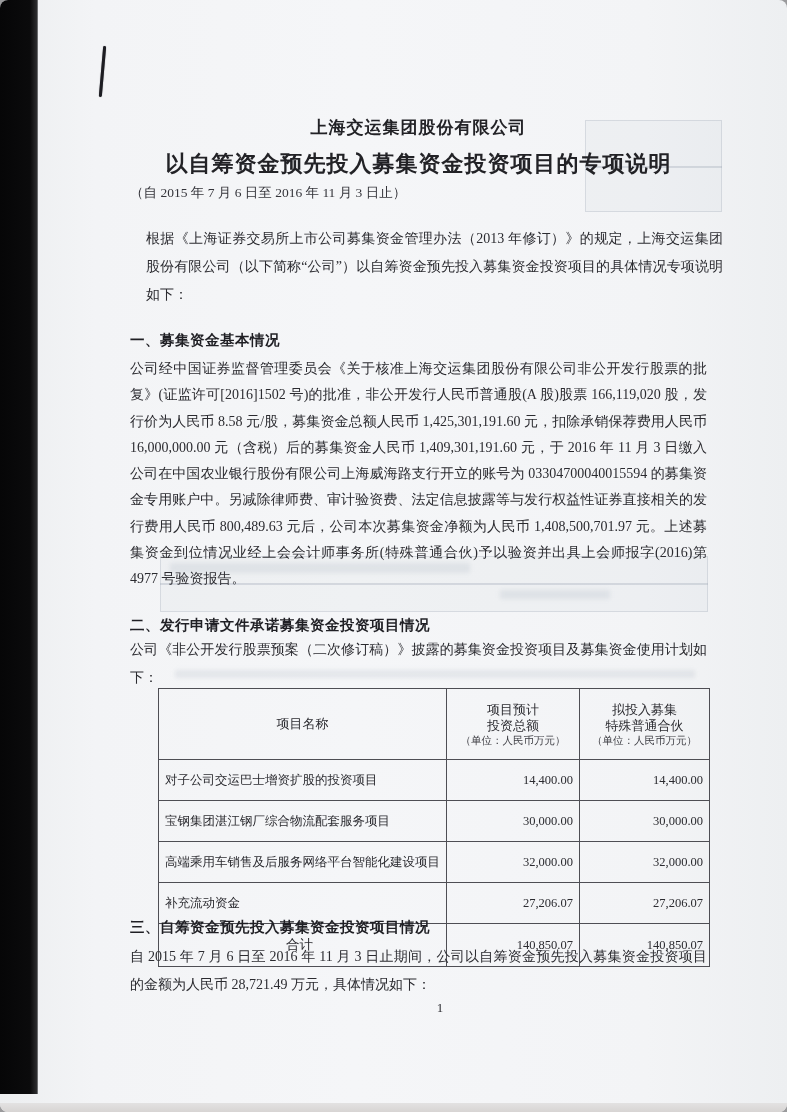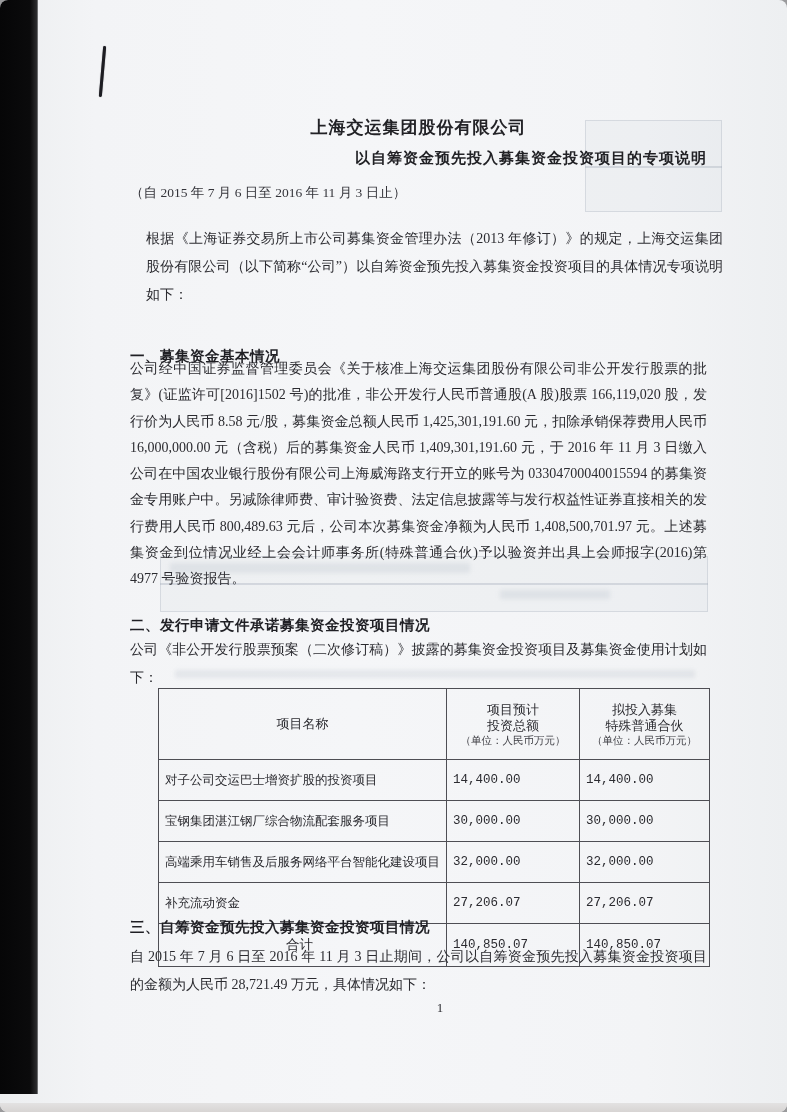--- a/index.html
+++ b/index.html
@@ -46,40 +46,40 @@
   }
   
   .abs{position:absolute;left:130px;width:577px;}
   .doc-title{
     top:116px;text-align:center;
     font-family:"Liberation Sans","DejaVu Sans",sans-serif;
     font-weight:bold;font-size:17px;color:#222226;
     letter-spacing:1px;
   }
   .doc-subtitle{
-    top:149px;text-align:right;
+    top:149px;text-align:center;
     font-family:"Liberation Sans","DejaVu Sans",sans-serif;
-    font-weight:bold;font-size:15px;color:#222226;
+    font-weight:bold;font-size:22px;color:#222226;
     letter-spacing:1px;
   }
   .doc-dateline{
     top:184px;text-align:left;
     font-size:13.5px;color:#34343a;
   }
   .para{
     font-size:14px;line-height:28px;text-align:justify;
     text-justify:inter-ideograph;color:#2b2b30;
   }
   .para-intro{top:225px;margin-left:16px;}
   .sec-heading{
     font-family:"Liberation Sans","DejaVu Sans",sans-serif;
     font-weight:bold;font-size:14.5px;color:#1f1f24;
     letter-spacing:.5px;
   }
-  .sec1-h{top:347px;}
+  .sec1-h{top:331px;}
   .sec1-b{top:356px;line-height:26.3px;}
   .sec2-h{top:616px;}
   .sec2-b{top:636px;}
   .sec3-h{top:918px;}
   .sec3-b{top:943px;}
   
   .tbl-wrap{position:absolute;left:158px;top:688px;width:552px;}
   table.projects{
     width:100%;border-collapse:collapse;
     font-size:12.5px;color:#2b2b30;
@@ -89,21 +89,21 @@
     border:1px solid #4e4e54;
     padding:7px 6px;
   }
   table.projects th{
     font-weight:normal;height:56px;text-align:center;vertical-align:middle;
     font-size:13px;line-height:16px;
   }
   table.projects th .unit{font-size:10.5px;line-height:13px;color:#3a3a40;}
   table.projects td{height:26px;}
   td.cell-name{text-align:left;padding-left:9px;white-space:nowrap;}
-  td.cell-num{text-align:left;white-space:nowrap;font-family:Liberation Mono, monospace;}
+  td.cell-num{text-align:right;white-space:nowrap;}
   tr.total-row td{height:28px;}
   tr.total-row td.cell-name{text-align:center;font-size:13.5px;padding-left:0;}
   .page-num{
     position:absolute;left:160px;top:1000px;width:560px;
     text-align:center;font-size:13px;color:#2f2f34;
   }
 </style>
 </head>
 <body>
 

